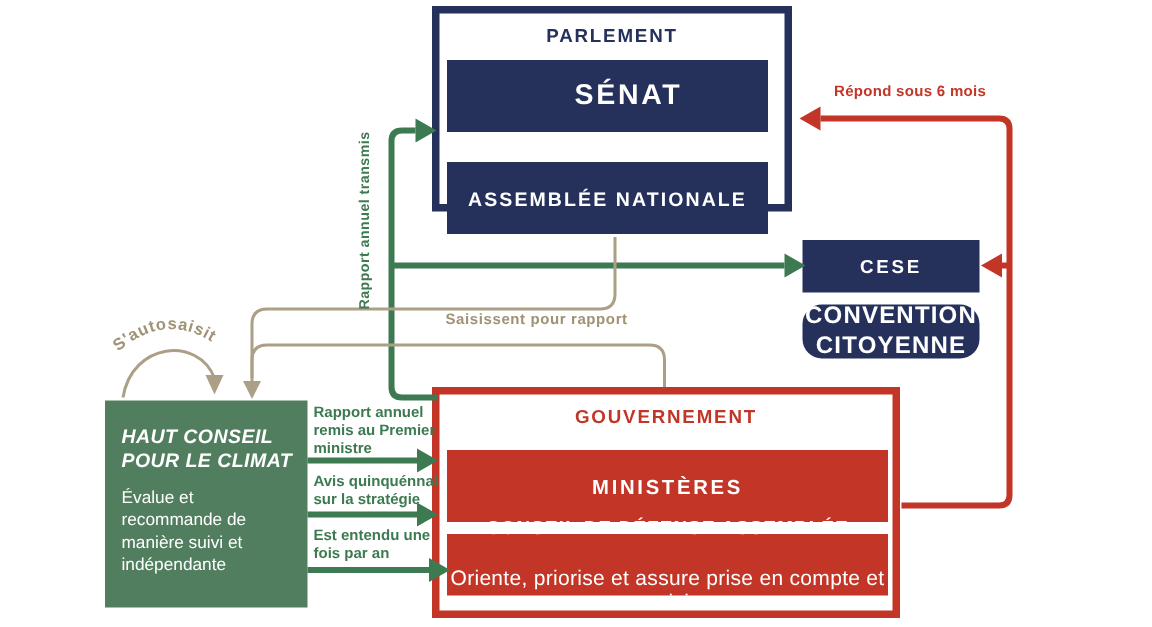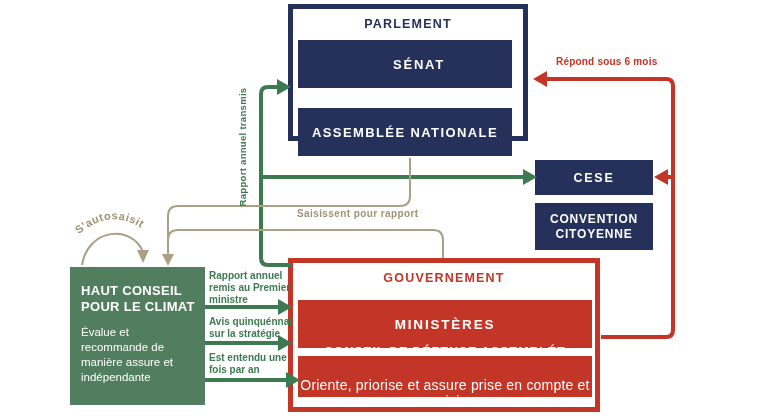--- a/index.html
+++ b/index.html
@@ -11,32 +11,32 @@
   .parlement { left:288px; top:4px; width:240px; height:137px; border:5px solid #25305b; }
   .gouvernement { left:288px; top:258px; width:312px; height:154px; border:5px solid #c23527; }
   .box-title { text-align:center; font-weight:bold; font-size:12.5px; letter-spacing:1.2px; margin-top:8px; }
   .parlement .box-title { color:#25305b; }
   .gouvernement .box-title { color:#c23527; }
 
   
   .fill-box { position:absolute; display:flex; flex-direction:column; align-items:center; justify-content:center; color:#ffffff; font-weight:bold; text-align:center; }
   .navy { background:#25305b; }
   .red  { background:#c23527; }
-  .senat      { left:5px; top:31px; width:214px; height:48px; font-size:13px; letter-spacing:1.8px;padding-left:28px; }
+  .senat      { left:5px; top:31px; width:214px; height:48px; font-size:19px; letter-spacing:1.8px;padding-left:28px; }
   .assemblee  { left:5px; top:99px; width:214px; height:48px; font-size:13px;   letter-spacing:1.4px; }
   .ministeres { left:5px; top:37px; width:294px; height:48px; font-size:13.5px; letter-spacing:1.8px;align-items:center; }
   .conseil    { left:5px; top:93px; width:294px; height:41px; }
   .conseil .c-title { font-size:12.5px; letter-spacing:0.8px; }
   .conseil .c-sub   { font-size:14px; font-weight:normal; letter-spacing:0.2px; margin-top:18px; }
   .cese       { left:535px; top:160px; width:118px; height:35px; font-size:12.5px; letter-spacing:1.8px; }
-  .convention { left:535px; top:203px; width:118px; height:47px; font-size:12px; letter-spacing:0.8px; line-height:1.25; padding:0 6px; }
+  .convention { left:535px; top:203px; width:118px; height:36px; font-size:16px; letter-spacing:0.8px; line-height:1.25; padding:0 6px;border-radius:13px; }
 
   
   .hcc { position:absolute; left:70px; top:267px; width:135px; height:138px; background:#527e60; color:#ffffff; padding:16px 8px 0 11px; }
-  .hcc-title { font-weight:bold; font-size:13px; line-height:1.22; letter-spacing:0.3px; }
+  .hcc-title { font-weight:bold; font-size:13px; line-height:1.22; letter-spacing:0.3px;font-style:italic; }
   .hcc-desc  { font-size:11.5px; line-height:1.3; margin-top:10px; }
 
   
   .flow-label { position:absolute; font-weight:bold; font-size:10px; line-height:1.18; }
   .green-label { color:#3d7a51; }
   .olive-label { color:#a09274; }
   .red-label   { color:#c23527; }
   .lbl-rapport-pm { left:209px; top:270px; width:92px; }
   .lbl-avis       { left:209px; top:316px; width:92px; }
   .lbl-entendu    { left:209px; top:352px; width:92px; }
@@ -78,21 +78,21 @@
         <span>MINISTÈRES</span>
       </div>
       <div class="fill-box red conseil">
         <span class="c-title">CONSEIL DE DÉFENSE ASSEMBLÉE</span>
         <span class="c-sub">Oriente, priorise et assure prise en compte et suivi</span>
       </div>
     </div>
 
     <div class="hcc">
       <div class="hcc-title">HAUT CONSEIL POUR LE CLIMAT</div>
-      <div class="hcc-desc">Évalue et recommande de manière assure et indépendante</div>
+      <div class="hcc-desc">Évalue et recommande de manière suivi et indépendante</div>
     </div>
 
   </div>
 
   <svg class="connectors" width="768" height="418" viewBox="0 0 768 418">
 
     <path d="M 292 265 H 268 Q 261 265 261 258 V 94 Q 261 87 268 87 H 277" fill="none" stroke="#3d7a51" stroke-width="4"></path>
     <polygon points="277,79 291,87 277,95" fill="#3d7a51"></polygon>
     <path d="M 261 177 H 523" fill="none" stroke="#3d7a51" stroke-width="4"></path>
     <polygon points="523,169 537,177 523,185" fill="#3d7a51"></polygon>

